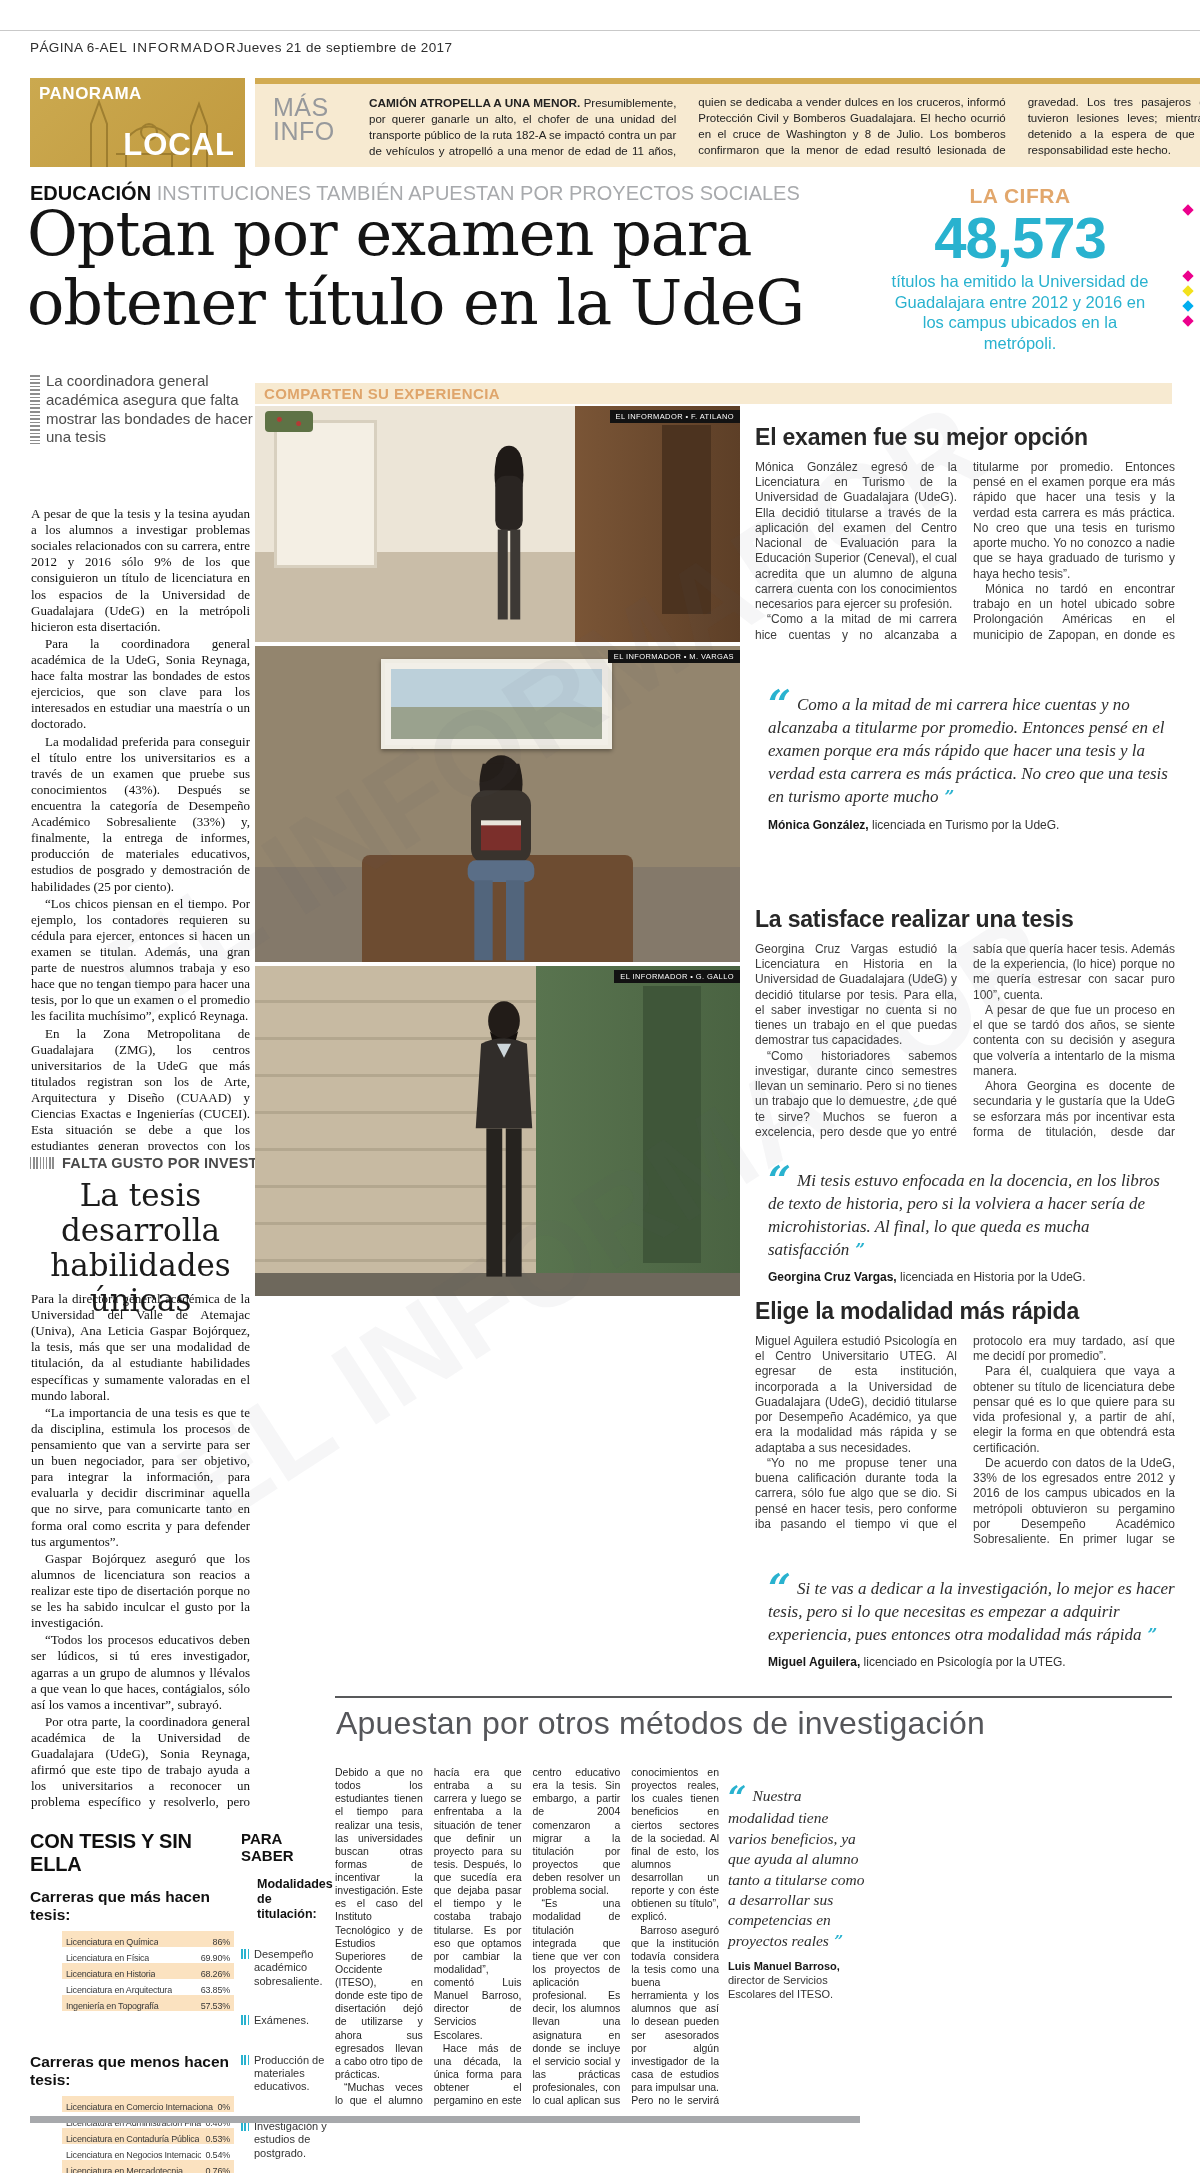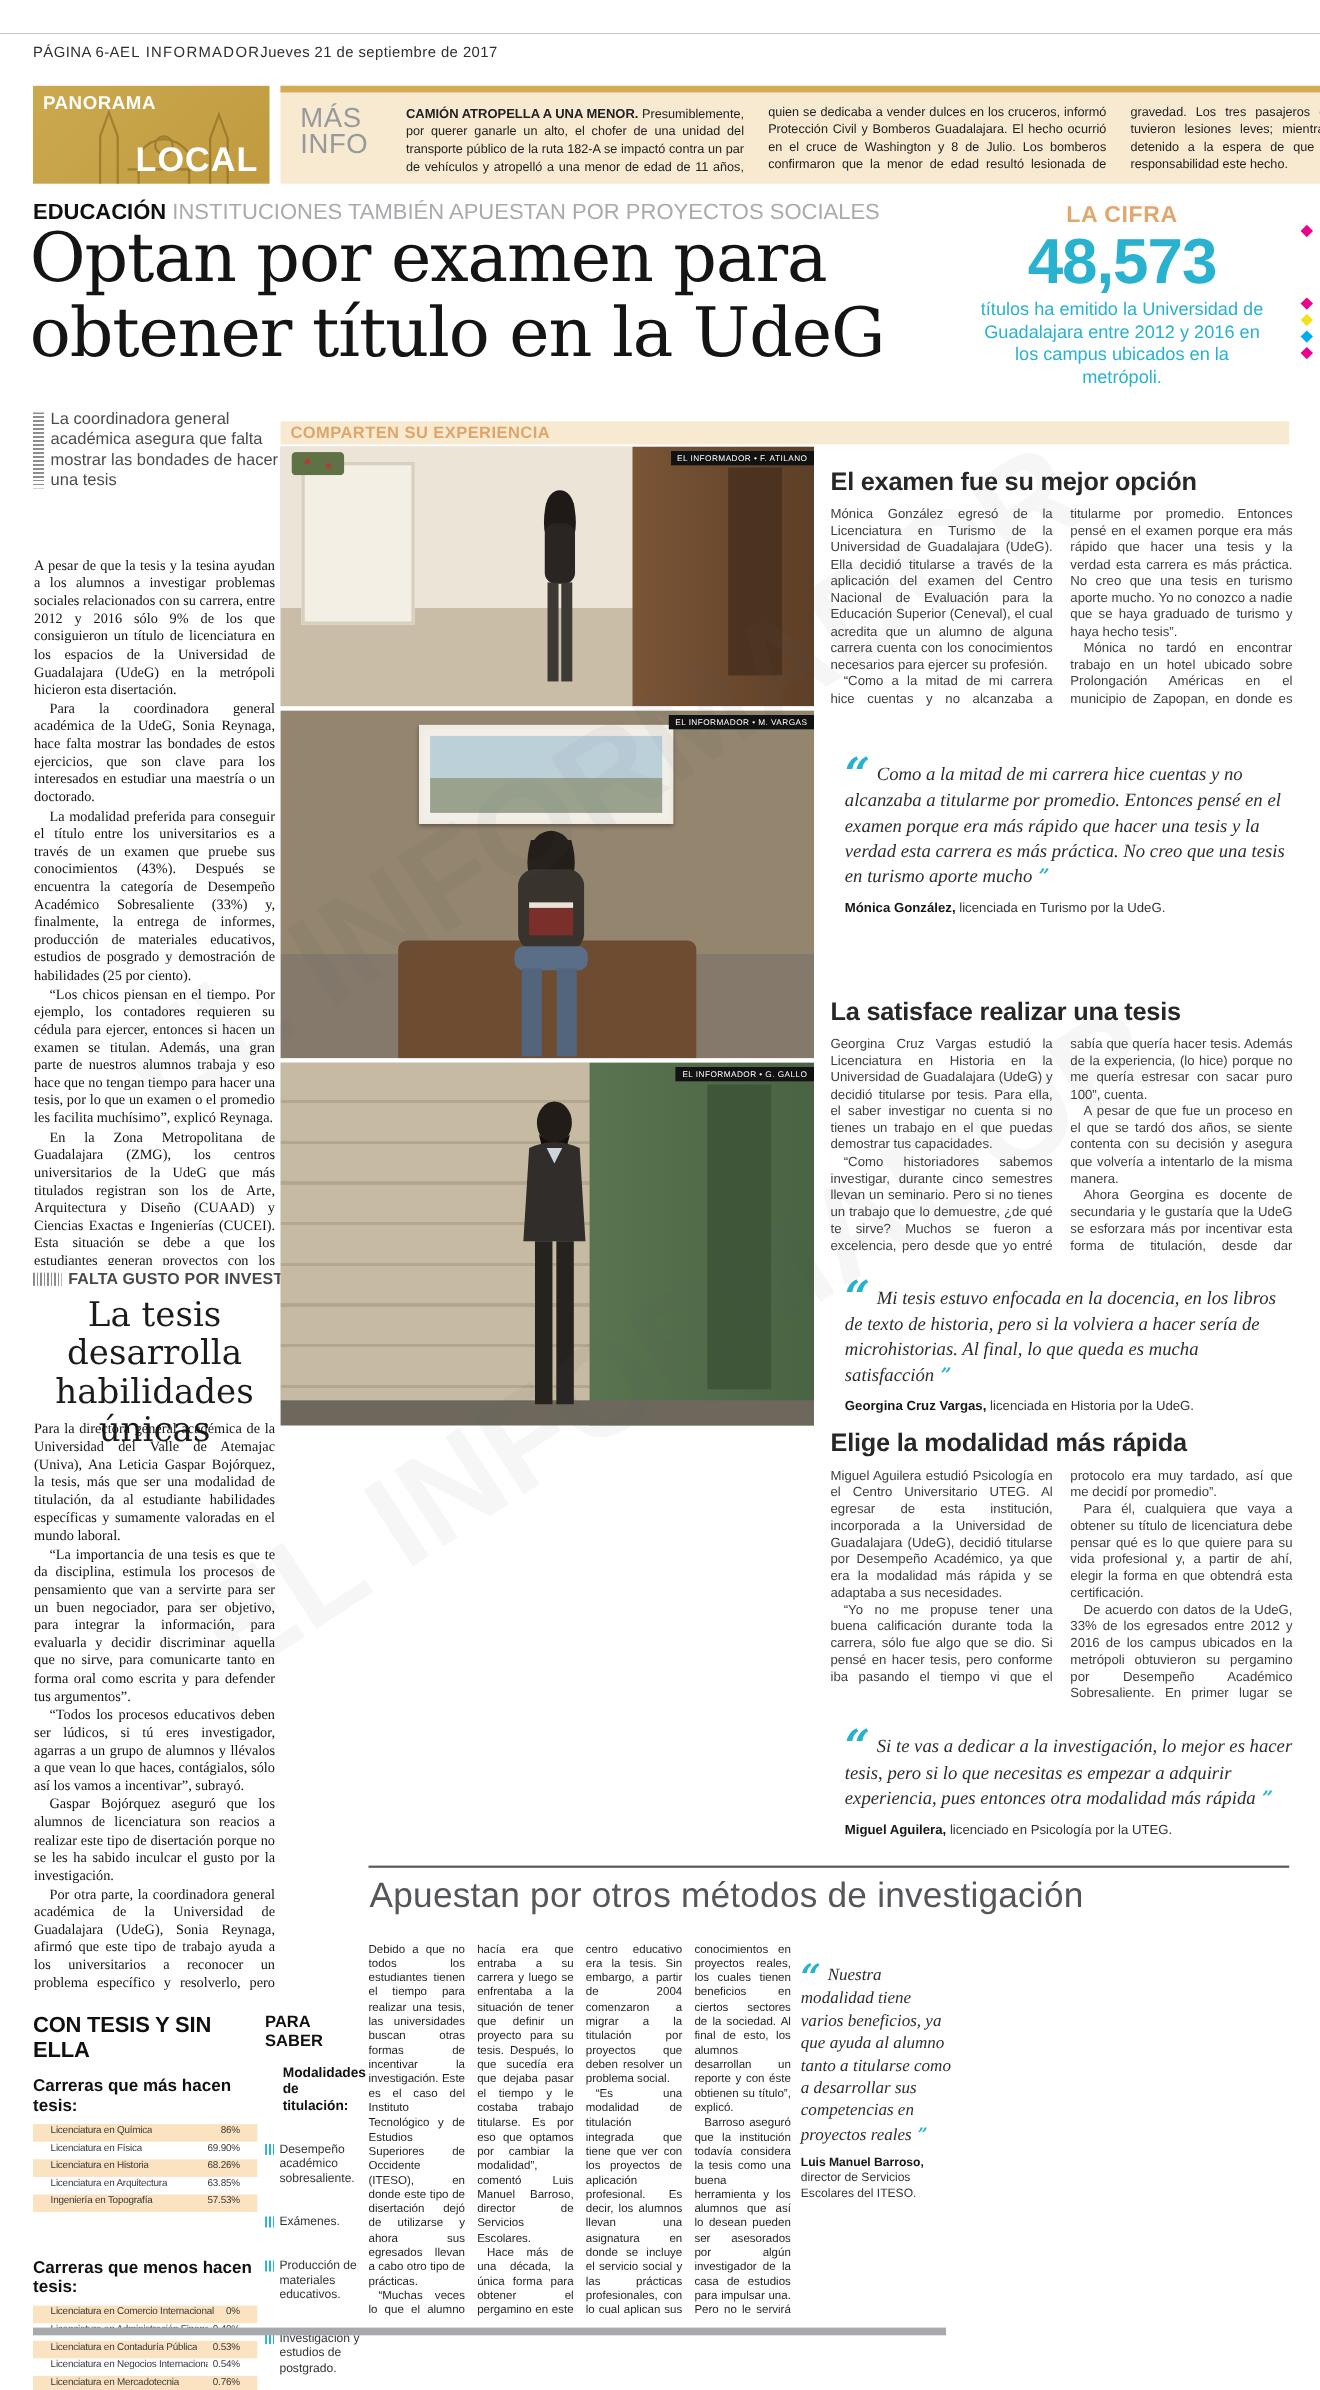--- a/index.html
+++ b/index.html
@@ -97,22 +97,22 @@
   .mbody p + p{text-indent:9px;}
   .quote4{left:728px;top:1786px;width:138px;font-family:"Liberation Serif",serif;}
   .quote4 .qtext{font-size:15.5px;line-height:1.32;}
   .quote4 .qmark{font-size:32px;}
   .quote4 .qattr{font-size:11px;line-height:1.25;}
 
   
   .stats{left:30px;top:1830px;width:204px;}
   .stats h3{margin:0;font-size:20px;font-weight:800;color:#101010;letter-spacing:-.2px;}
   .stats h4{margin:12px 0 7px;font-size:15.5px;font-weight:700;color:#111;}
-  .srow{display:flex;justify-content:space-between;align-items:flex-start;height:16px;font-size:9px;
-        color:#3a3a3a;padding:0 16px;white-space:nowrap;letter-spacing:-.2px;}
+  .srow{display:flex;justify-content:space-between;align-items:flex-end;height:16px;font-size:9px;
+        color:#3a3a3a;padding:0 4px;white-space:nowrap;letter-spacing:-.2px;margin-left:32px;}
   .srow .lbl{overflow:hidden;}
   .srow .val{flex:none;margin-left:4px;}
   .srow.odd{background:#fbe2c0;}
   .stats .gap{height:30px;}
 
   
   .psaber{left:241px;top:1830px;width:96px;}
   .psaber h3{margin:0;font-size:15px;font-weight:800;color:#101010;}
   .psaber h4{margin:13px 16px 10px;font-size:12.5px;font-weight:700;color:#111;line-height:1.2;}
   .pitem{font-size:11px;line-height:1.22;color:#333;margin-bottom:14px;position:relative;padding-left:13px;margin-top:26px;}
@@ -200,22 +200,22 @@
 
   <div class="abs falta">
     <span class="hstripes"></span>
     <span>FALTA GUSTO POR INVESTIGACIÓN</span>
   </div>
   <div class="abs subhead">La tesis desarrolla habilidades únicas</div>
 
   <div class="abs serifbody" style="top:1290px;height:522px;">
     <p>Para la directora general académica de la Universidad del Valle de Atemajac (Univa), Ana Leticia Gaspar Bojórquez, la tesis, más que ser una modalidad de titulación, da al estudiante habilidades específicas y sumamente valoradas en el mundo laboral.</p>
     <p>“La importancia de una tesis es que te da disciplina, estimula los procesos de pensamiento que van a servirte para ser un buen negociador, para ser objetivo, para integrar la información, para evaluarla y decidir discriminar aquella que no sirve, para comunicarte tanto en forma oral como escrita y para defender tus argumentos”.</p>
+    <p>Gaspar Bojórquez aseguró que los alumnos de licenciatura son reacios a realizar este tipo de disertación porque no se les ha sabido inculcar el gusto por la investigación.</p>
     <p>“Todos los procesos educativos deben ser lúdicos, si tú eres investigador, agarras a un grupo de alumnos y llévalos a que vean lo que haces, contágialos, sólo así los vamos a incentivar”, subrayó.</p>
-    <p>Gaspar Bojórquez aseguró que los alumnos de licenciatura son reacios a realizar este tipo de disertación porque no se les ha sabido inculcar el gusto por la investigación.</p>
     <p>Por otra parte, la coordinadora general académica de la Universidad de Guadalajara (UdeG), Sonia Reynaga, afirmó que este tipo de trabajo ayuda a los universitarios a reconocer un problema específico y resolverlo, pero falta dar a conocer sus beneficios.</p>
 
   </div>
 
   <div class="abs photo" style="top:406px;height:236px;">
     <div class="ph-layer" style="inset:0;background:linear-gradient(#ece5d7 0 62%,#c9bda8 62% 100%);"></div>
     <div class="ph-layer" style="right:0;top:0;width:34%;height:100%;background:linear-gradient(90deg,#7a5536,#5d3f27);"></div>
     <div class="ph-layer" style="right:6%;top:8%;width:10%;height:80%;background:#4c331f;"></div>
     <div class="ph-layer" style="left:4%;top:6%;width:20%;height:60%;background:#f4efe4;border:3px solid #d8d0bf;"></div>
     <div class="ph-layer" style="left:2%;top:2%;width:10%;height:9%;background:radial-gradient(circle at 30% 40%,#b43a34 2px,transparent 3px),radial-gradient(circle at 70% 60%,#b43a34 2px,transparent 3px),#5e7245;border-radius:4px;"></div>

